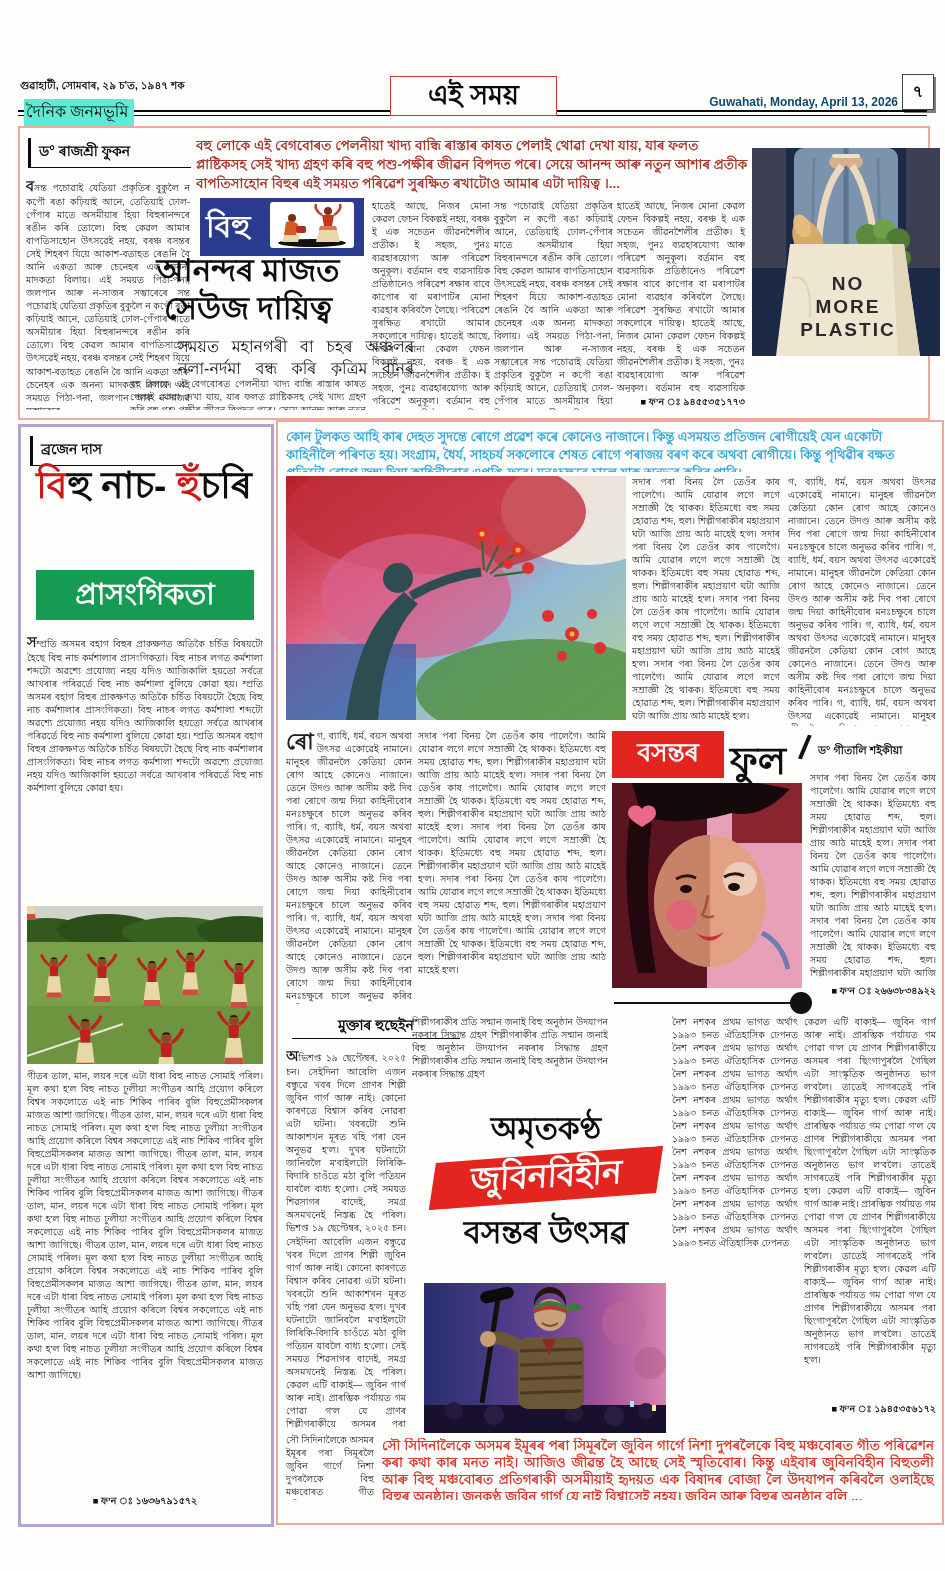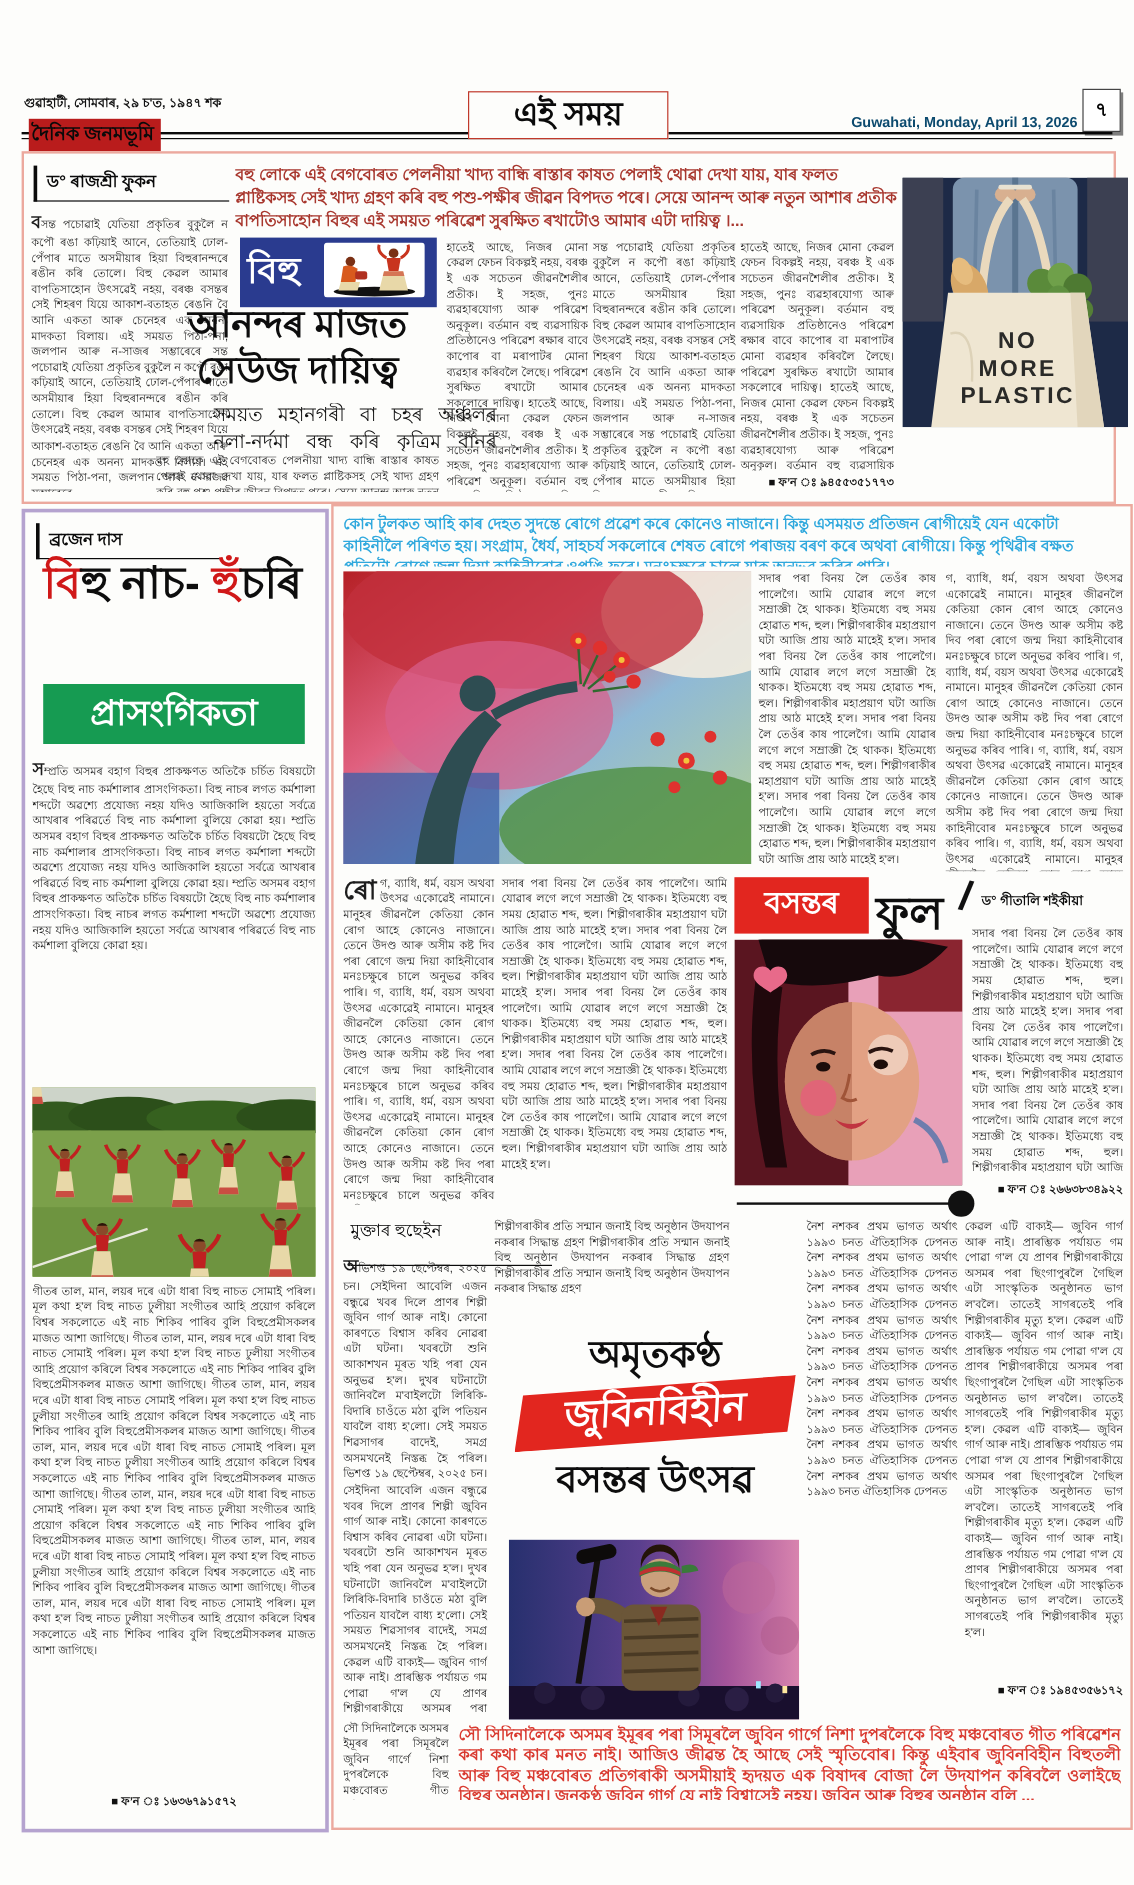--- a/index.html
+++ b/index.html
@@ -4,21 +4,21 @@
 <style>
   html,body{margin:0;padding:0;background:#9a9a9a;}
   #page{position:relative;width:945px;height:1571px;background:#fdfdfb;margin:0 auto;
         font-family:"Liberation Sans","DejaVu Sans",sans-serif;overflow:hidden;}
   .abs{position:absolute;}
   .col{font-size:9.3px;line-height:1.4;text-align:justify;color:#1d1d1d;overflow:hidden;word-break:break-word;}
   .lead-cap{font-weight:bold;font-size:14.5px;}
   .phone{font-size:9.5px;font-weight:bold;color:#111;}
   
   .m-date{font-size:10.5px;font-weight:bold;color:#111;}
-  .m-paper{font-size:16px;font-weight:bold;font-family:"Liberation Serif","DejaVu Serif",serif;color:#0a0a0a;background:#b91c1c;padding:0 6px 0 2px;}
+  .m-paper{font-size:16px;font-weight:normal;font-family:"Liberation Serif","DejaVu Serif",serif;color:#0a0a0a;background:#5eead4;padding:0 6px 0 2px;}
   .h-rule{border-top:2px solid #0a0a0a;border-bottom:1px solid #0a0a0a;height:3px;}
   .m-title-box{border:1.5px solid #c0392b;background:#fdfdfb;display:flex;align-items:center;justify-content:center;
                font-size:27px;font-weight:bold;color:#0a0a0a;}
   .m-dateen{font-size:12px;font-weight:bold;color:#0c4a6e;text-align:right;}
   .m-pagenum{border:1px solid #444;background:#fff;box-shadow:2px 3px 0 rgba(0,0,0,.5);
              display:flex;align-items:center;justify-content:center;font-size:16px;font-weight:bold;}
   
   .box-salmon{border:2px solid #eca99e;}
   .box-lav{border:3px solid #b5a3cf;}
   .byline-bar{border-left:3px solid #0a0a0a;border-bottom:1.5px solid #0a0a0a;font-size:14px;font-weight:bold;
@@ -243,21 +243,21 @@
       <path d="M96 112 Q94 126 90 132 Q96 136 102 133" stroke="#a05438" stroke-width="2.5" fill="none"></path>
       <path d="M84 150 Q98 158 112 149 Q98 166 84 150" fill="#c03440"></path>
       <path d="M30 26 C26 20 16 22 16 30 C16 36 24 40 30 44 C36 40 44 36 44 30 C44 22 34 20 30 26 Z" fill="#e86a8a"></path>
       <path d="M150 150 Q170 160 176 186" stroke="#3a6ea8" stroke-width="5" fill="none" opacity=".7"></path>
     </svg>
   </div>
 
   <div class="abs sep-line" style="left:614px;top:1002px;width:178px;"></div>
   <div class="abs sep-dot" style="left:790px;top:992px;"></div>
 
-  <div class="abs" style="left:292px;top:1014px;width:168px;font-size:14px;font-weight:normal;border-bottom:1.5px solid #0a0a0a;padding-bottom:16px;">মুক্তাৰ হুছেইন</div>
+  <div class="abs" style="left:292px;top:1014px;width:168px;text-align:center;font-size:14px;font-weight:bold;border-bottom:1.5px solid #0a0a0a;padding-bottom:0;">মুক্তাৰ হুছেইন</div>
   <div class="abs col" style="left:286px;top:1046px;width:120px;height:382px;"><span class="lead-cap">অ</span><span>ভিশপ্ত ১৯ ছেপ্টেম্বৰ, ২০২৫ চন। সেইদিনা আবেলি এজন বন্ধুৱে খবৰ দিলে প্ৰাণৰ শিল্পী জুবিন গাৰ্গ আৰু নাই। কোনো কাৰণতে বিশ্বাস কৰিব নোৱৰা এটা ঘটনা। খবৰটো শুনি আকাশখন মূৰত খহি পৰা যেন অনুভৱ হ'ল। দুখৰ ঘটনাটো জানিবলৈ ম'বাইলটো লিৰিকি-বিদাৰি চাওঁতে মঠা বুলি পতিয়ন যাবলৈ বাধ্য হ'লো। সেই সময়ত শিৱসাগৰ বাদেই, সমগ্ৰ অসমখনেই নিস্তব্ধ হৈ পৰিল। ভিশপ্ত ১৯ ছেপ্টেম্বৰ, ২০২৫ চন। সেইদিনা আবেলি এজন বন্ধুৱে খবৰ দিলে প্ৰাণৰ শিল্পী জুবিন গাৰ্গ আৰু নাই। কোনো কাৰণতে বিশ্বাস কৰিব নোৱৰা এটা ঘটনা। খবৰটো শুনি আকাশখন মূৰত খহি পৰা যেন অনুভৱ হ'ল। দুখৰ ঘটনাটো জানিবলৈ ম'বাইলটো লিৰিকি-বিদাৰি চাওঁতে মঠা বুলি পতিয়ন যাবলৈ বাধ্য হ'লো। সেই সময়ত শিৱসাগৰ বাদেই, সমগ্ৰ অসমখনেই নিস্তব্ধ হৈ পৰিল।</span><span>কেৱল এটি বাক্যই— জুবিন গাৰ্গ আৰু নাই। প্ৰাৰম্ভিক পৰ্যায়ত গম পোৱা গ'ল যে প্ৰাণৰ শিল্পীগৰাকীয়ে অসমৰ পৰা ছিংগাপুৰলৈ গৈছিল এটা সাংস্কৃতিক অনুষ্ঠানত ভাগ ল'বলৈ। তাতেই সাগৰতেই পৰি শিল্পীগৰাকীৰ মৃত্যু হ'ল। কেৱল এটি বাক্যই— জুবিন গাৰ্গ আৰু নাই। প্ৰাৰম্ভিক পৰ্যায়ত গম পোৱা গ'ল যে প্ৰাণৰ শিল্পীগৰাকীয়ে অসমৰ পৰা ছিংগাপুৰলৈ গৈছিল এটা সাংস্কৃতিক অনুষ্ঠানত ভাগ ল'বলৈ। তাতেই সাগৰতেই পৰি শিল্পীগৰাকীৰ মৃত্যু হ'ল।</span></div>
   <div class="abs col" style="left:412px;top:1016px;width:196px;height:90px;">শিল্পীগৰাকীৰ প্ৰতি সন্মান জনাই বিহু অনুষ্ঠান উদযাপন নকৰাৰ সিদ্ধান্ত গ্ৰহণ শিল্পীগৰাকীৰ প্ৰতি সন্মান জনাই বিহু অনুষ্ঠান উদযাপন নকৰাৰ সিদ্ধান্ত গ্ৰহণ শিল্পীগৰাকীৰ প্ৰতি সন্মান জনাই বিহু অনুষ্ঠান উদযাপন নকৰাৰ সিদ্ধান্ত গ্ৰহণ</div>
 
   <div class="abs hl" style="left:426px;top:1112px;width:240px;font-size:31px;">অমৃতকণ্ঠ</div>
   <div class="abs red-skew" style="left:430px;top:1152px;width:232px;height:52px;">জুবিনবিহীন</div>
   <div class="abs hl" style="left:426px;top:1216px;width:240px;font-size:31px;">বসন্তৰ উৎসৱ</div>
 
   <div class="abs" style="left:424px;top:1283px;">
     <svg width="242" height="150" viewBox="0 0 242 150">
       <defs>

